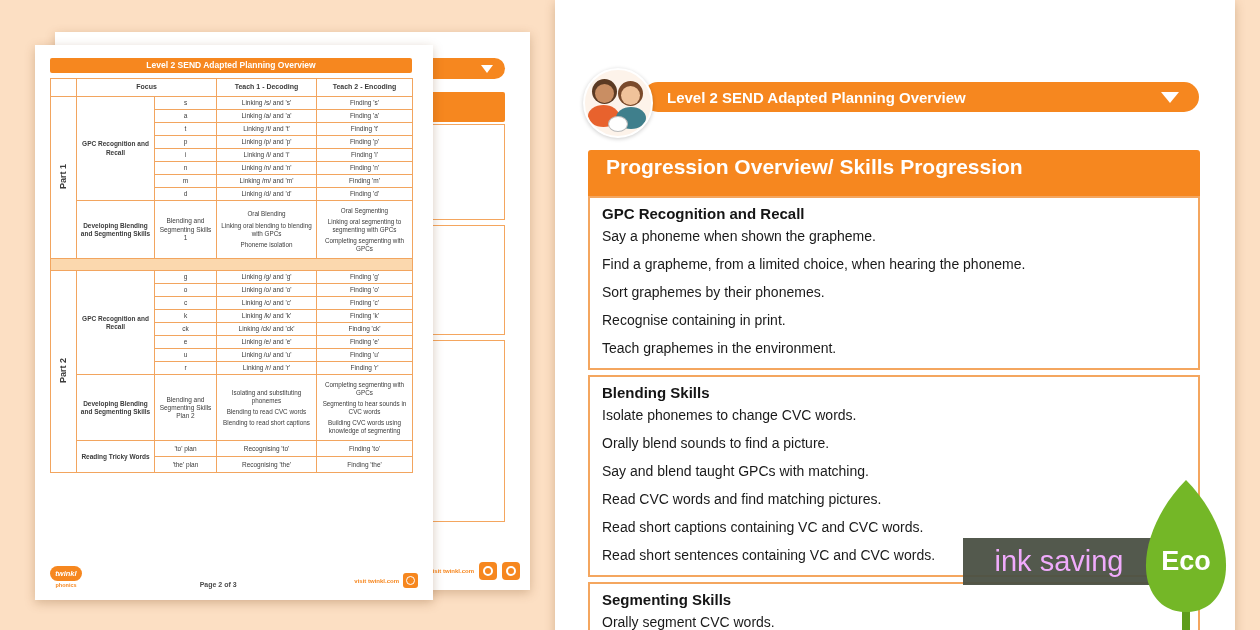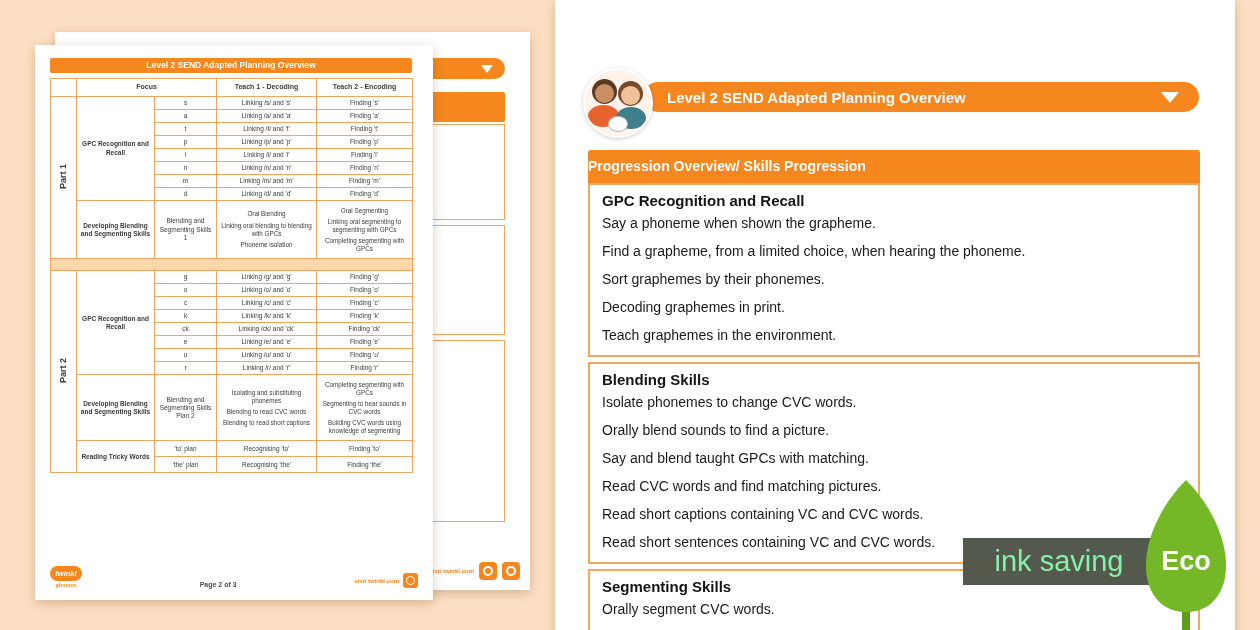--- a/index.html
+++ b/index.html
@@ -57,28 +57,28 @@
   .k1-face{left:10px;top:14px;width:19px;height:19px;background:#c98e63;}
   .k2-hair{left:33px;top:11px;width:25px;height:25px;background:#7a4a2b;}
   .k2-face{left:36px;top:16px;width:19px;height:19px;background:#f0c29a;}
   .k1-body{left:3px;top:35px;width:31px;height:22px;background:#e8622d;border-radius:12px 12px 0 0;}
   .k2-body{left:31px;top:37px;width:30px;height:22px;background:#3f7f8c;border-radius:12px 12px 0 0;}
   .dog{left:23px;top:46px;width:18px;height:14px;background:#fff;border:1px solid #bbb;border-radius:6px 6px 4px 4px;}
   .main-banner{position:absolute;left:88px;top:82px;width:556px;height:30px;background:#f6871f;border-radius:15px;display:flex;align-items:center;z-index:1;}
   .banner-title{color:#fff;font-size:15px;font-weight:bold;padding-left:24px;}
   .chevron-down{position:absolute;right:20px;top:10px;width:0;height:0;border-left:9px solid transparent;border-right:9px solid transparent;border-top:11px solid #fff;}
   .sections{position:absolute;left:33px;top:150px;width:612px;}
-  .section-bar{height:33px;line-height:33px;background:#f6871f;color:#fff;font-size:14px;font-weight:bold;padding-left:0;border-radius:3px 3px 0 0;box-sizing:border-box;}
+  .section-bar{height:46px;line-height:33px;background:#f6871f;color:#fff;font-size:21px;font-weight:bold;padding-left:18px;border-radius:3px 3px 0 0;box-sizing:border-box;}
   .sec-box{border:2px solid #f4a65f;margin-bottom:5px;background:#fff;}
   .sec-title{font-size:15px;font-weight:bold;color:#151515;margin:7px 12px 6px;}
   .sec-line{font-size:14px;color:#1a1a1a;margin:0 12px 12px;}
 
   
   .ink-bar{position:absolute;left:963px;top:538px;width:192px;height:47px;background:rgba(74,80,67,.95);
-    color:#86efac;font-size:29px;display:flex;align-items:center;justify-content:center;z-index:6;}
+    color:#f0abfc;font-size:29px;display:flex;align-items:center;justify-content:center;z-index:6;}
   .leaf-wrap{position:absolute;left:1136px;top:478px;width:100px;height:160px;z-index:7;}
   .eco-label{position:absolute;left:0;right:0;top:68px;text-align:center;color:#fff;font-size:27px;font-weight:bold;}
 </style>
 </head>
 <body>
 
 <div class="page back-page">
   <div class="bp-banner">
     <span class="bp-chevron"></span>
   </div>
@@ -266,21 +266,21 @@
     <span class="chevron-down"></span>
   </div>
   <div class="sections">
     <div class="section-bar">Progression Overview/ Skills Progression</div>
     <div>
         <div class="sec-box">
           <div class="sec-title">GPC Recognition and Recall</div>
           <div class="sec-line">Say a phoneme when shown the grapheme.</div>
           <div class="sec-line">Find a grapheme, from a limited choice, when hearing the phoneme.</div>
           <div class="sec-line">Sort graphemes by their phonemes.</div>
-          <div class="sec-line">Decoding graphemes in print.</div>
+          <div class="sec-line">Recognise containing in print.</div>
           <div class="sec-line">Teach graphemes in the environment.</div>
         </div>
         <div class="sec-box">
           <div class="sec-title">Blending Skills</div>
           <div class="sec-line">Isolate phonemes to change CVC words.</div>
           <div class="sec-line">Orally blend sounds to find a picture.</div>
           <div class="sec-line">Say and blend taught GPCs with matching.</div>
           <div class="sec-line">Read CVC words and find matching pictures.</div>
           <div class="sec-line">Read short captions containing VC and CVC words.</div>
           <div class="sec-line">Read short sentences containing VC and CVC words.</div>

